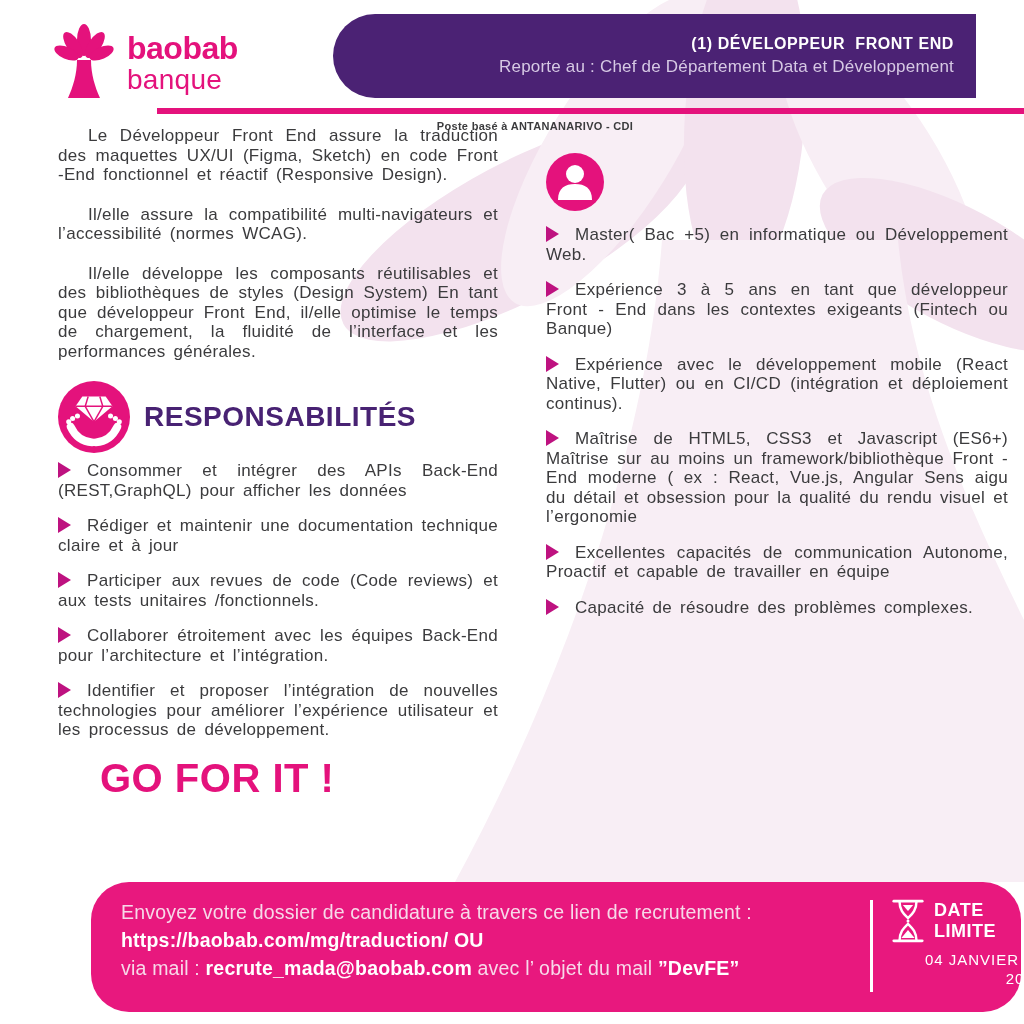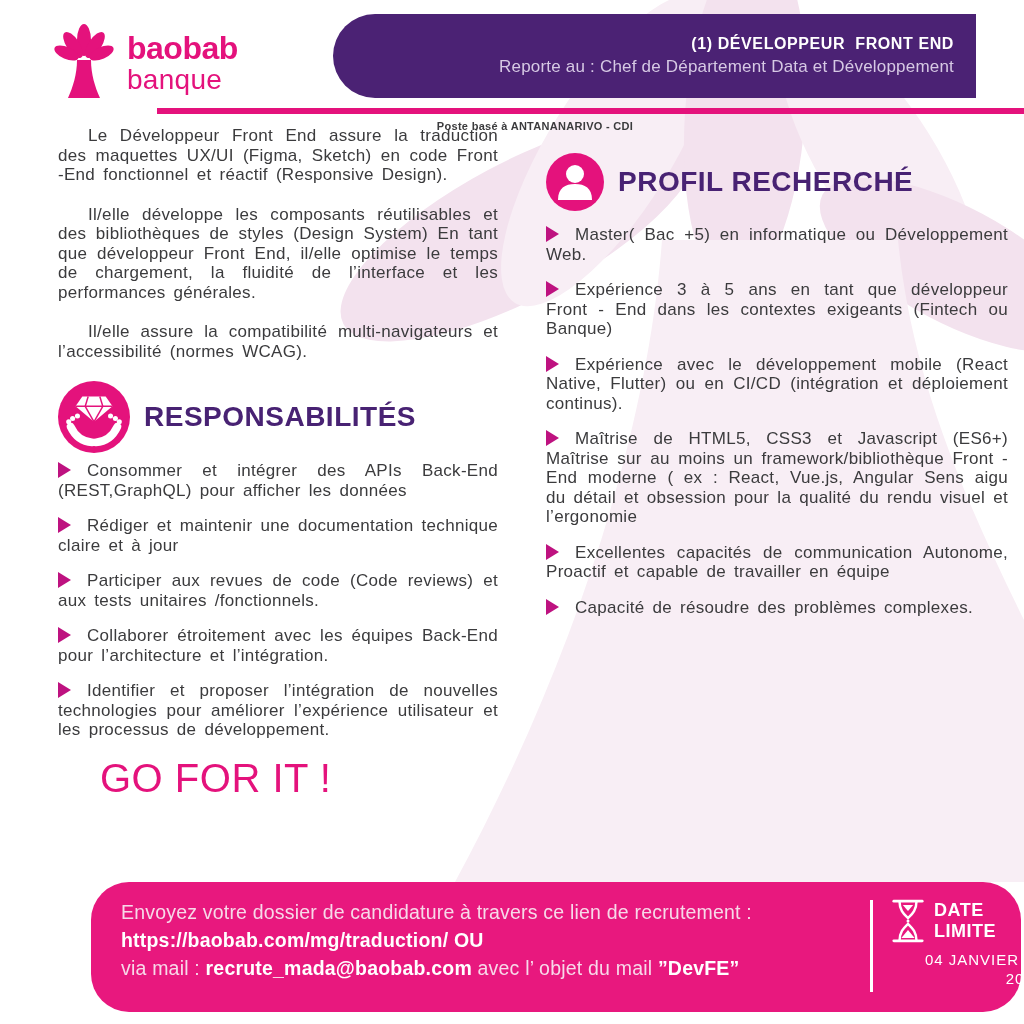--- a/index.html
+++ b/index.html
@@ -50,21 +50,21 @@
   }
   .tri{
     display:inline-block;width:0;height:0;margin-right:16px;vertical-align:-2px;
     border-left:13px solid var(--bullet,#BE1280);
     border-top:8px solid transparent;border-bottom:8px solid transparent;
   }
   .resp-header{margin-top:12px;margin-bottom:8px;}
   .profile-header{margin-bottom:14px;}
   .cta{
     margin:0 0 0 42px;color:var(--pink,#E4127C);
-    font-size:40px;font-weight:400;letter-spacing:0.5px;white-space:pre;
+    font-size:40px;font-weight:700;letter-spacing:0.5px;white-space:pre;
   }
 
   
   .footer{
     position:absolute;left:55px;top:882px;width:930px;height:130px;z-index:3;
     background:var(--footer_pink,#E8187E);border-radius:38px;box-sizing:border-box;
     padding:16px 24px 0 30px;color:#fff;margin-left:36px;
   }
   .f-line{font-size:19.5px;line-height:28px;letter-spacing:0.2px;}
   .soft{color:var(--footer_soft,#F7D9E9);font-weight:400;}
@@ -110,23 +110,23 @@
     <div class="banner-subtitle">Reporte au : Chef de Département Data et Développement</div>
   </div>
   <div class="pink-rule"></div>
   <div class="location">Poste basé à ANTANANARIVO - CDI</div>
 
   <section class="col-left">
     <div>
 
         <p class="para">Le Développeur Front End  assure la traduction des maquettes UX/UI (Figma, Sketch) en code Front -End fonctionnel et réactif (Responsive Design).</p>
 
+        <p class="para">Il/elle assure la compatibilité multi-navigateurs et l’accessibilité (normes WCAG).</p>
+
         <p class="para">Il/elle développe les composants réutilisables et des bibliothèques de styles (Design System) En tant que développeur Front End, il/elle optimise le temps de chargement, la fluidité de l’interface et les performances générales.</p>
-
-        <p class="para">Il/elle assure la compatibilité multi-navigateurs et l’accessibilité (normes WCAG).</p>
       </div>
 
     <div class="sec-header resp-header">
       <svg width="72" height="72" viewBox="0 0 74 74">
         <circle cx="37" cy="37" r="37" class="fill-pink"></circle>
         <polygon points="25,16 49,16 56,26 37,42 18,26" fill="#fff"></polygon>
         <line x1="18" y1="26" x2="56" y2="26" class="stroke-pink" stroke-width="1.5"></line>
         <line x1="31" y1="16" x2="28" y2="26" class="stroke-pink" stroke-width="1.5"></line>
         <line x1="43" y1="16" x2="46" y2="26" class="stroke-pink" stroke-width="1.5"></line>
         <line x1="28" y1="26" x2="37" y2="42" class="stroke-pink" stroke-width="1.5"></line>
@@ -158,21 +158,20 @@
     <div class="cta">GO FOR IT !</div>
   </section>
 
   <section class="col-right">
     <div class="sec-header profile-header">
       <svg width="58" height="58" viewBox="0 0 58 58">
         <circle cx="29" cy="29" r="29" class="fill-pink"></circle>
         <circle cx="29" cy="21" r="9" fill="#fff"></circle>
         <path d="M12,47 C12,35 19,31 29,31 C39,31 46,35 46,47 Z" fill="#fff"></path>
       </svg>
-      <h2>PROFIL RECHERCHÉ</h2>
     </div>
     <div>
 
         <p class="bullet"><span class="tri"></span><span>Master( Bac +5) en informatique ou Développement Web.</span></p>
 
         <p class="bullet"><span class="tri"></span><span>Expérience 3 à 5 ans en tant que développeur Front - End dans les contextes exigeants (Fintech ou Banque)</span></p>
 
         <p class="bullet"><span class="tri"></span><span>Expérience avec le développement mobile (React Native, Flutter) ou en CI/CD (intégration et déploiement continus).</span></p>
 
         <p class="bullet"><span class="tri"></span><span>Maîtrise de HTML5, CSS3 et Javascript (ES6+) Maîtrise sur au moins un framework/bibliothèque Front - End moderne ( ex : React, Vue.js, Angular Sens aigu du détail et obsession pour la qualité du rendu visuel et l’ergonomie</span></p>

